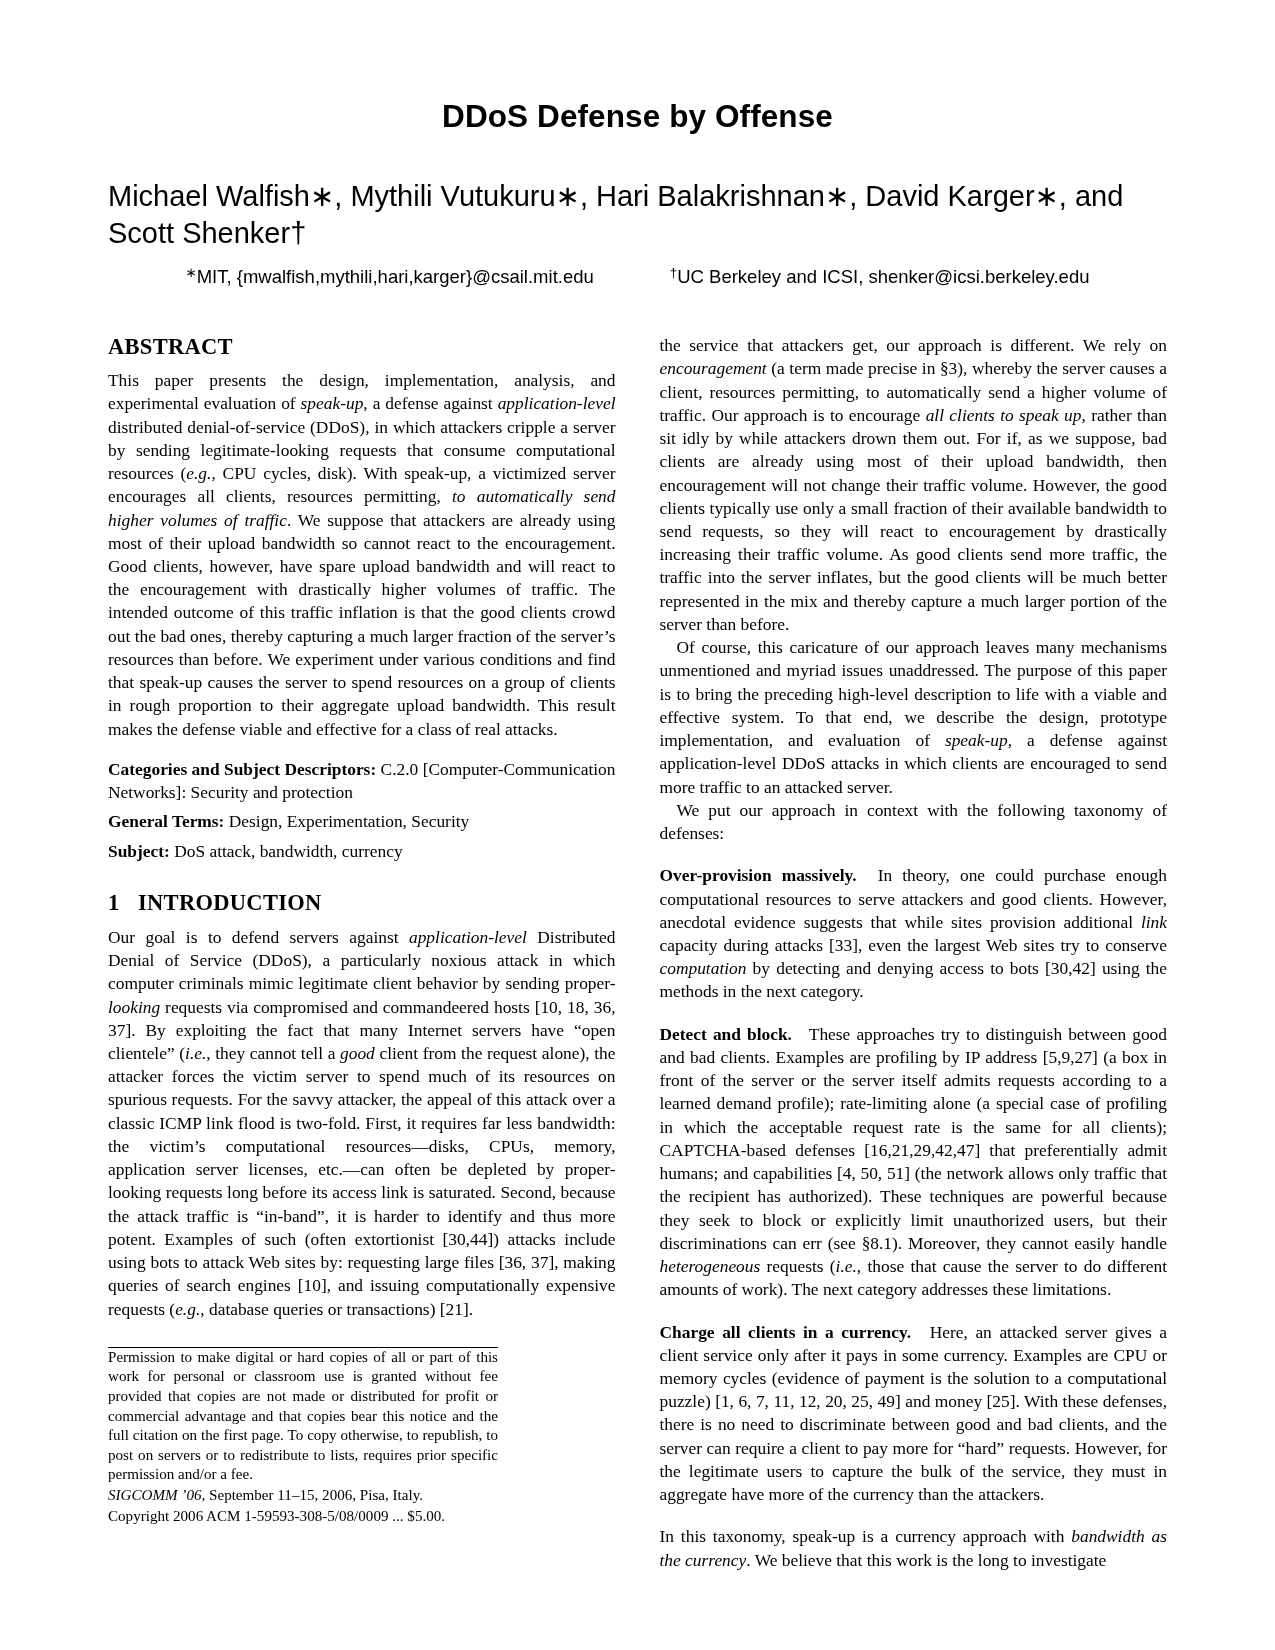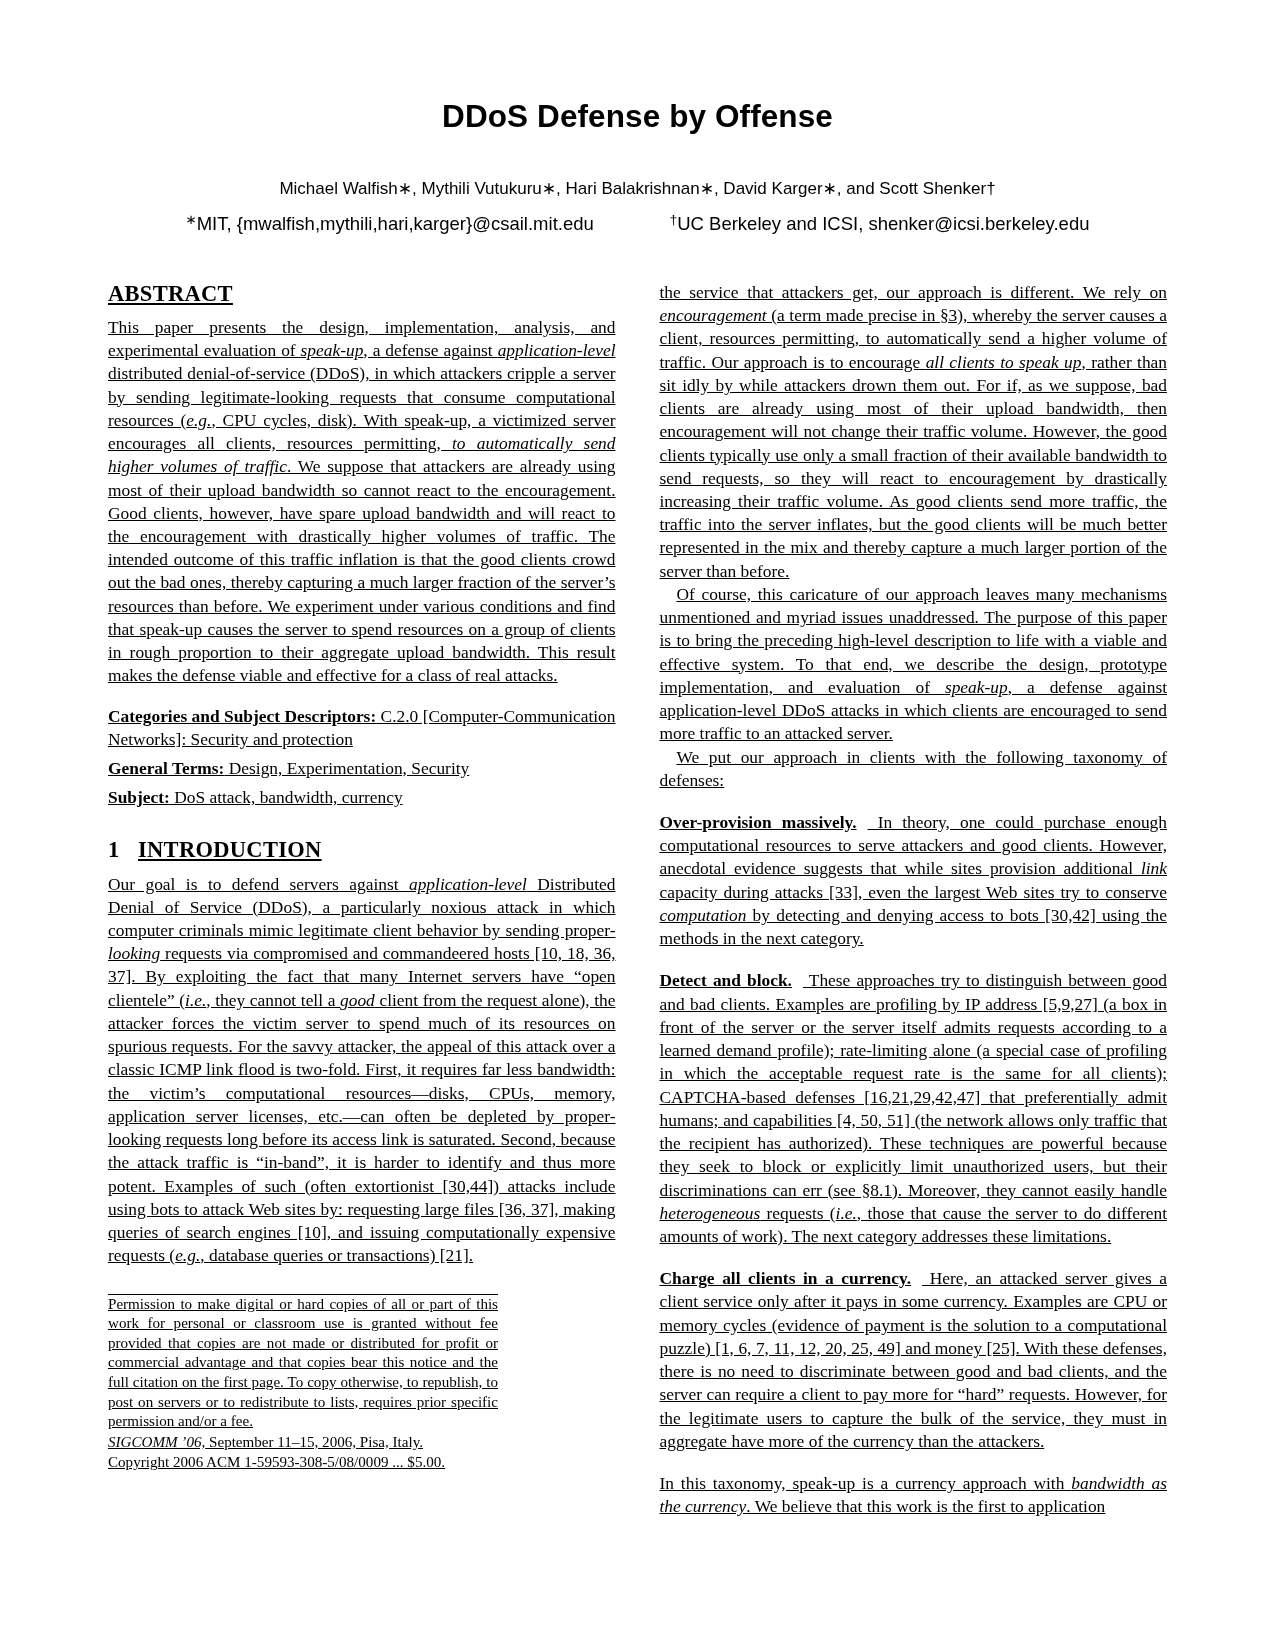--- a/index.html
+++ b/index.html
@@ -27,22 +27,21 @@
     font-family: "Liberation Sans", "DejaVu Sans", sans-serif;
     font-weight: bold;
     font-size: 31.5px;
     text-align: center;
     letter-spacing: 0.1px;
     margin: 0 0 42px 0;
     line-height: 1.2;
   }
   .authors {
     font-family: "Liberation Sans", "DejaVu Sans", sans-serif;
-    font-size: 17px;
-    text-align: center;
+    font-size: 29px;
     margin: 0 0 12px 0;
     line-height: 1.3;
   }
   .affiliations {
     font-family: "Liberation Sans", "DejaVu Sans", sans-serif;
     font-size: 18.5px;
     text-align: center;
     margin: 0;
     line-height: 1.35;
     display: flex;
@@ -57,21 +56,20 @@
 
   
   .columns {
     display: flex;
     gap: 44px;
     margin-top: 44px;
   }
   .col {
     width: 508px;
     position: relative;
-    text-decoration: underline;
   }
 
   h2.section-head {
     font-family: "Liberation Serif", "DejaVu Serif", serif;
     font-weight: bold;
     font-size: 22.5px;
     margin: 0 0 9px 0;
     letter-spacing: 0.3px;
   }
   h2.numbered-head {
@@ -175,26 +173,26 @@
       </div>
 
     </div>
 
     <div class="col">
 
       <p class="body noindent"><span>the service that attackers get, our approach is different. We rely on </span><i>encouragement</i><span> (a term made precise in §3), whereby the server causes a client, resources permitting, to automatically send a higher volume of traffic. Our approach is to encourage </span><i>all clients to speak up</i><span>, rather than sit idly by while attackers drown them out. For if, as we suppose, bad clients are already using most of their upload bandwidth, then encouragement will not change their traffic volume. However, the good clients typically use only a small fraction of their available bandwidth to send requests, so they will react to encouragement by drastically increasing their traffic volume. As good clients send more traffic, the traffic into the server inflates, but the good clients will be much better represented in the mix and thereby capture a much larger portion of the server than before.</span></p>
 
       <p class="body"><span>Of course, this caricature of our approach leaves many mechanisms unmentioned and myriad issues unaddressed. The purpose of this paper is to bring the preceding high-level description to life with a viable and effective system. To that end, we describe the design, prototype implementation, and evaluation of </span><i>speak-up</i><span>, a defense against application-level DDoS attacks in which clients are encouraged to send more traffic to an attacked server.</span></p>
 
-      <p class="body">We put our approach in clients with the following taxonomy of defenses:</p>
+      <p class="body">We put our approach in context with the following taxonomy of defenses:</p>
 
       <p class="taxon"><b>Over-provision massively.</b><span class="runin-gap"></span><span> In theory, one could purchase enough computational resources to serve attackers and good clients. However, anecdotal evidence suggests that while sites provision additional </span><i>link</i><span> capacity during attacks [33], even the largest Web sites try to conserve </span><i>computation</i><span> by detecting and denying access to bots [30,42] using the methods in the next category.</span></p>
 
       <p class="taxon"><b>Detect and block.</b><span class="runin-gap"></span><span> These approaches try to distinguish between good and bad clients. Examples are profiling by IP address [5,9,27] (a box in front of the server or the server itself admits requests according to a learned demand profile); rate-limiting alone (a special case of profiling in which the acceptable request rate is the same for all clients); CAPTCHA-based defenses [16,21,29,42,47] that preferentially admit humans; and capabilities [4, 50, 51] (the network allows only traffic that the recipient has authorized). These techniques are powerful because they seek to block or explicitly limit unauthorized users, but their discriminations can err (see §8.1). Moreover, they cannot easily handle </span><i>heterogeneous</i><span> requests (</span><i>i.e.</i><span>, those that cause the server to do different amounts of work). The next category addresses these limitations.</span></p>
 
       <p class="taxon"><b>Charge all clients in a currency.</b><span class="runin-gap"></span><span> Here, an attacked server gives a client service only after it pays in some currency. Examples are CPU or memory cycles (evidence of payment is the solution to a computational puzzle) [1, 6, 7, 11, 12, 20, 25, 49] and money [25]. With these defenses, there is no need to discriminate between good and bad clients, and the server can require a client to pay more for “hard” requests. However, for the legitimate users to capture the bulk of the service, they must in aggregate have more of the currency than the attackers.</span></p>
 
-      <p class="taxon"><span>In this taxonomy, speak-up is a currency approach with </span><i>bandwidth as the currency</i><span>. We believe that this work is the first to application</span></p>
+      <p class="taxon"><span>In this taxonomy, speak-up is a currency approach with </span><i>bandwidth as the currency</i><span>. We believe that this work is the long to investigate</span></p>
 
     </div>
 
   </div>
 </div>
 
 </body></html>

